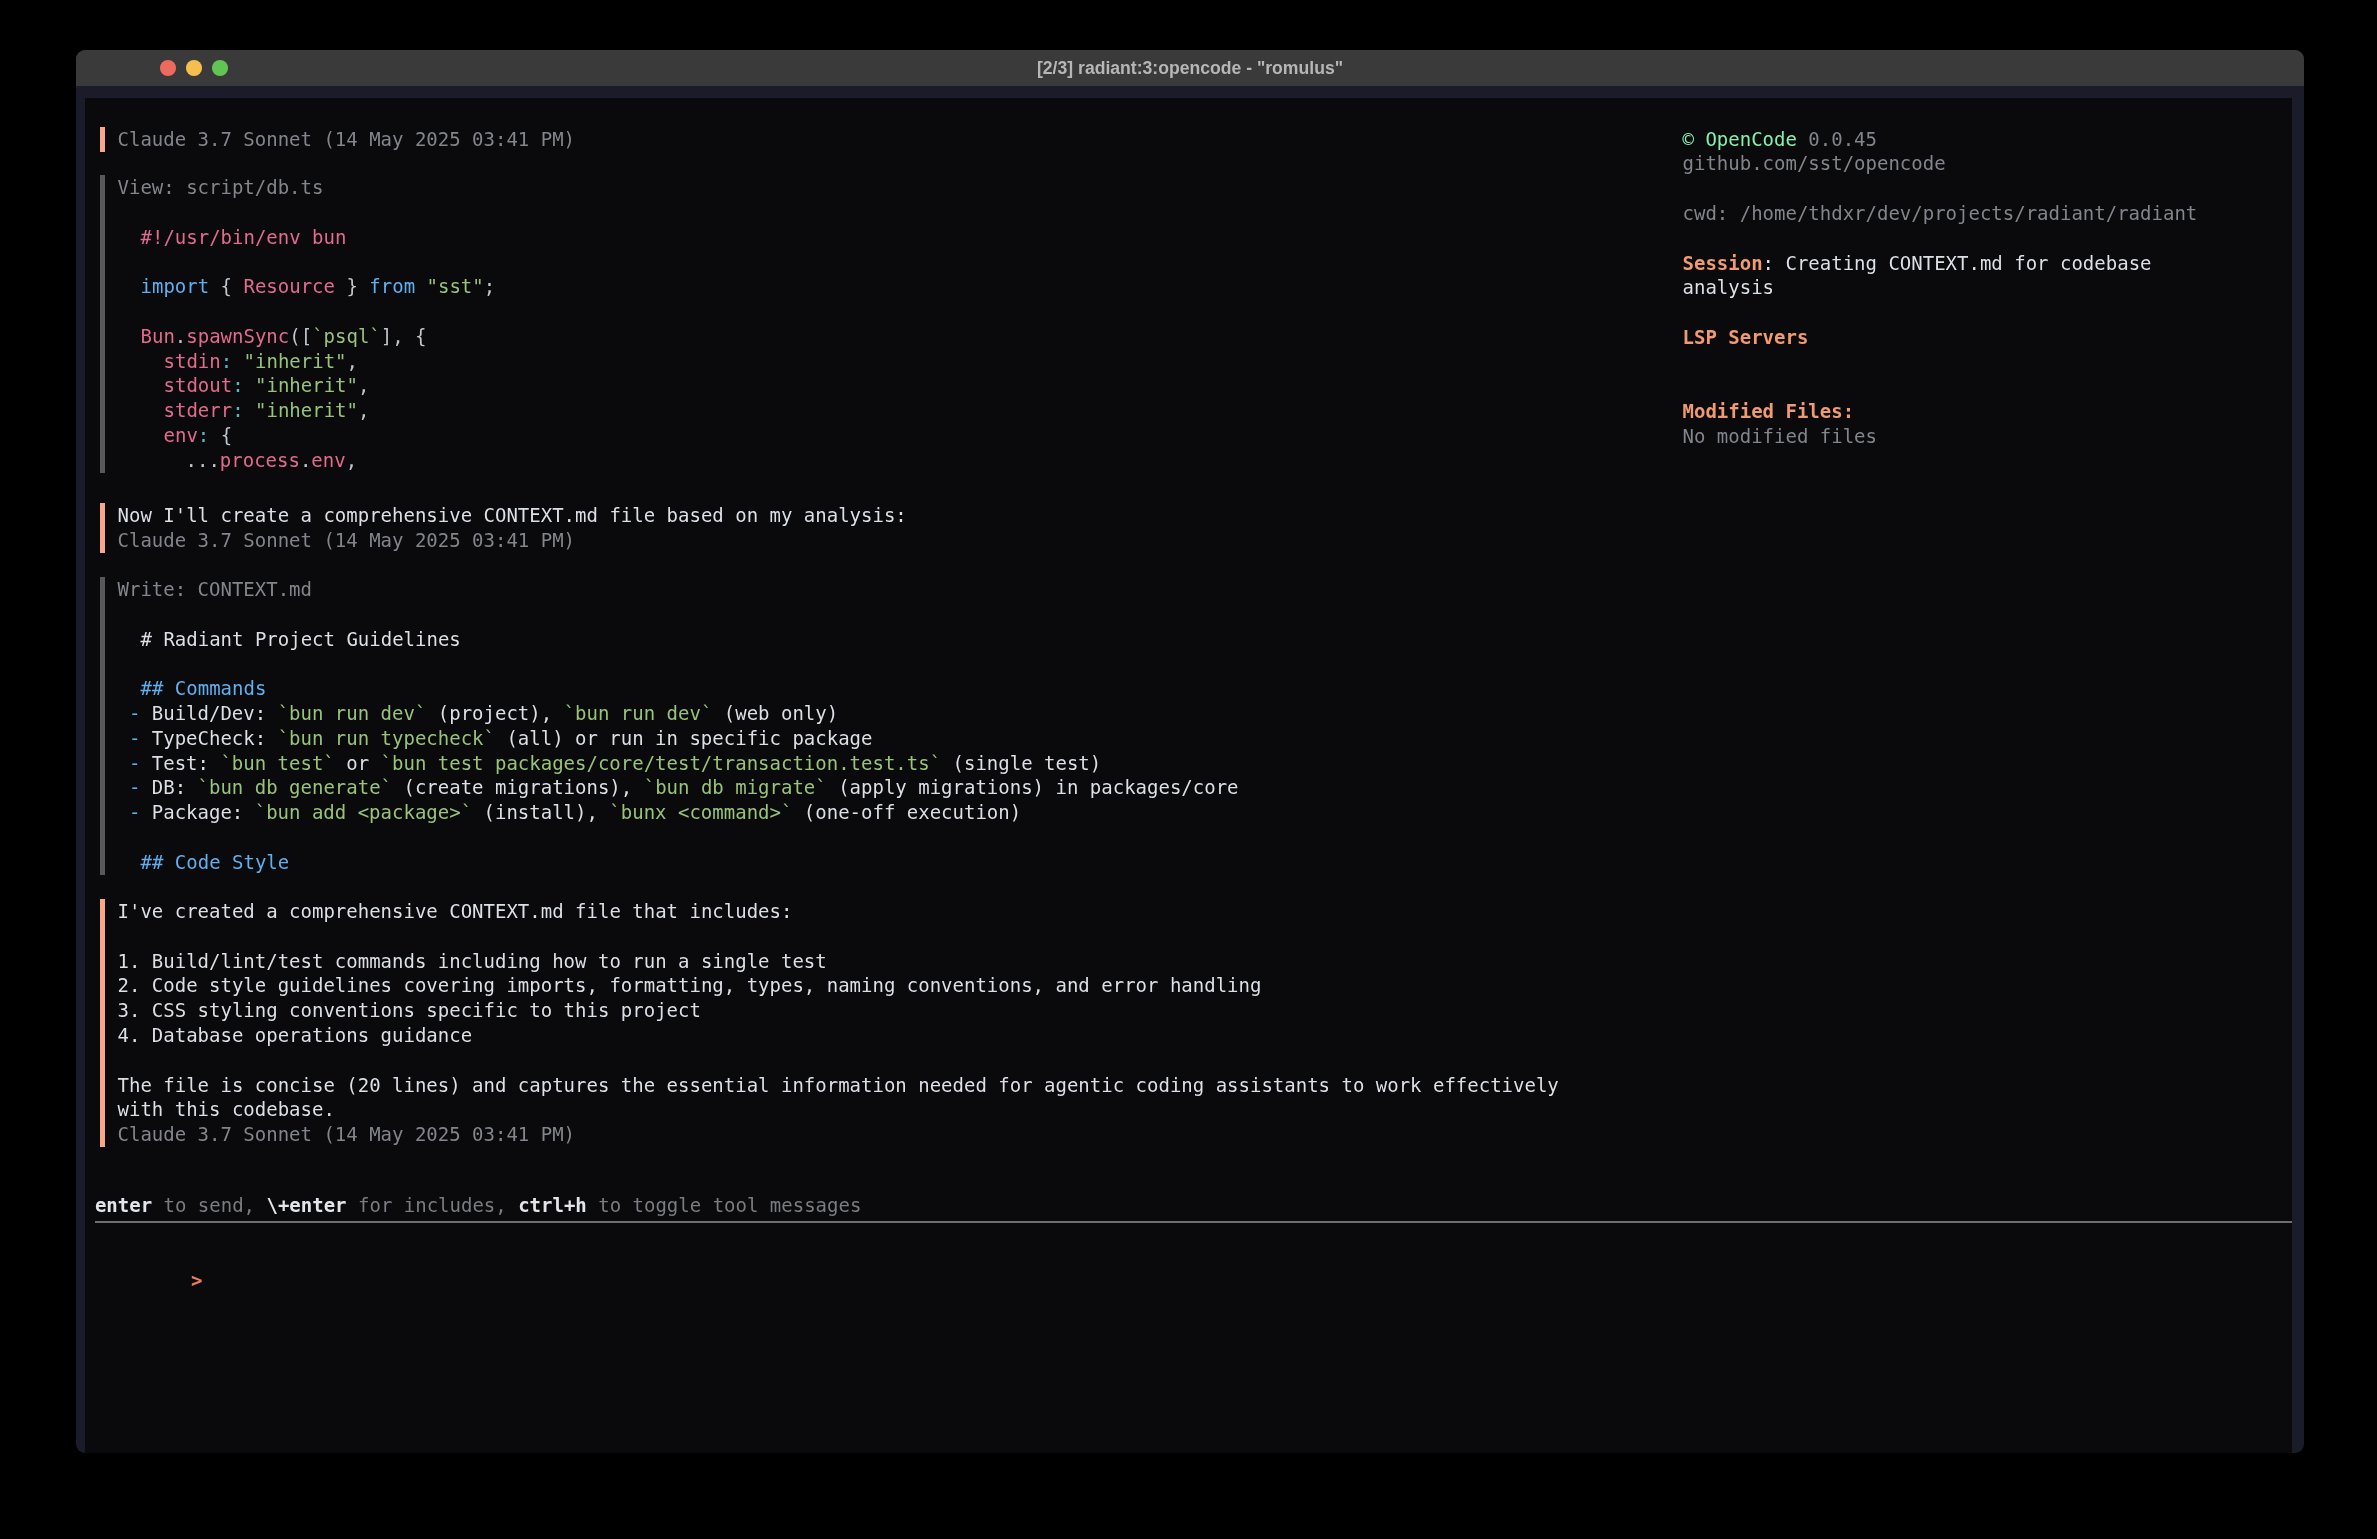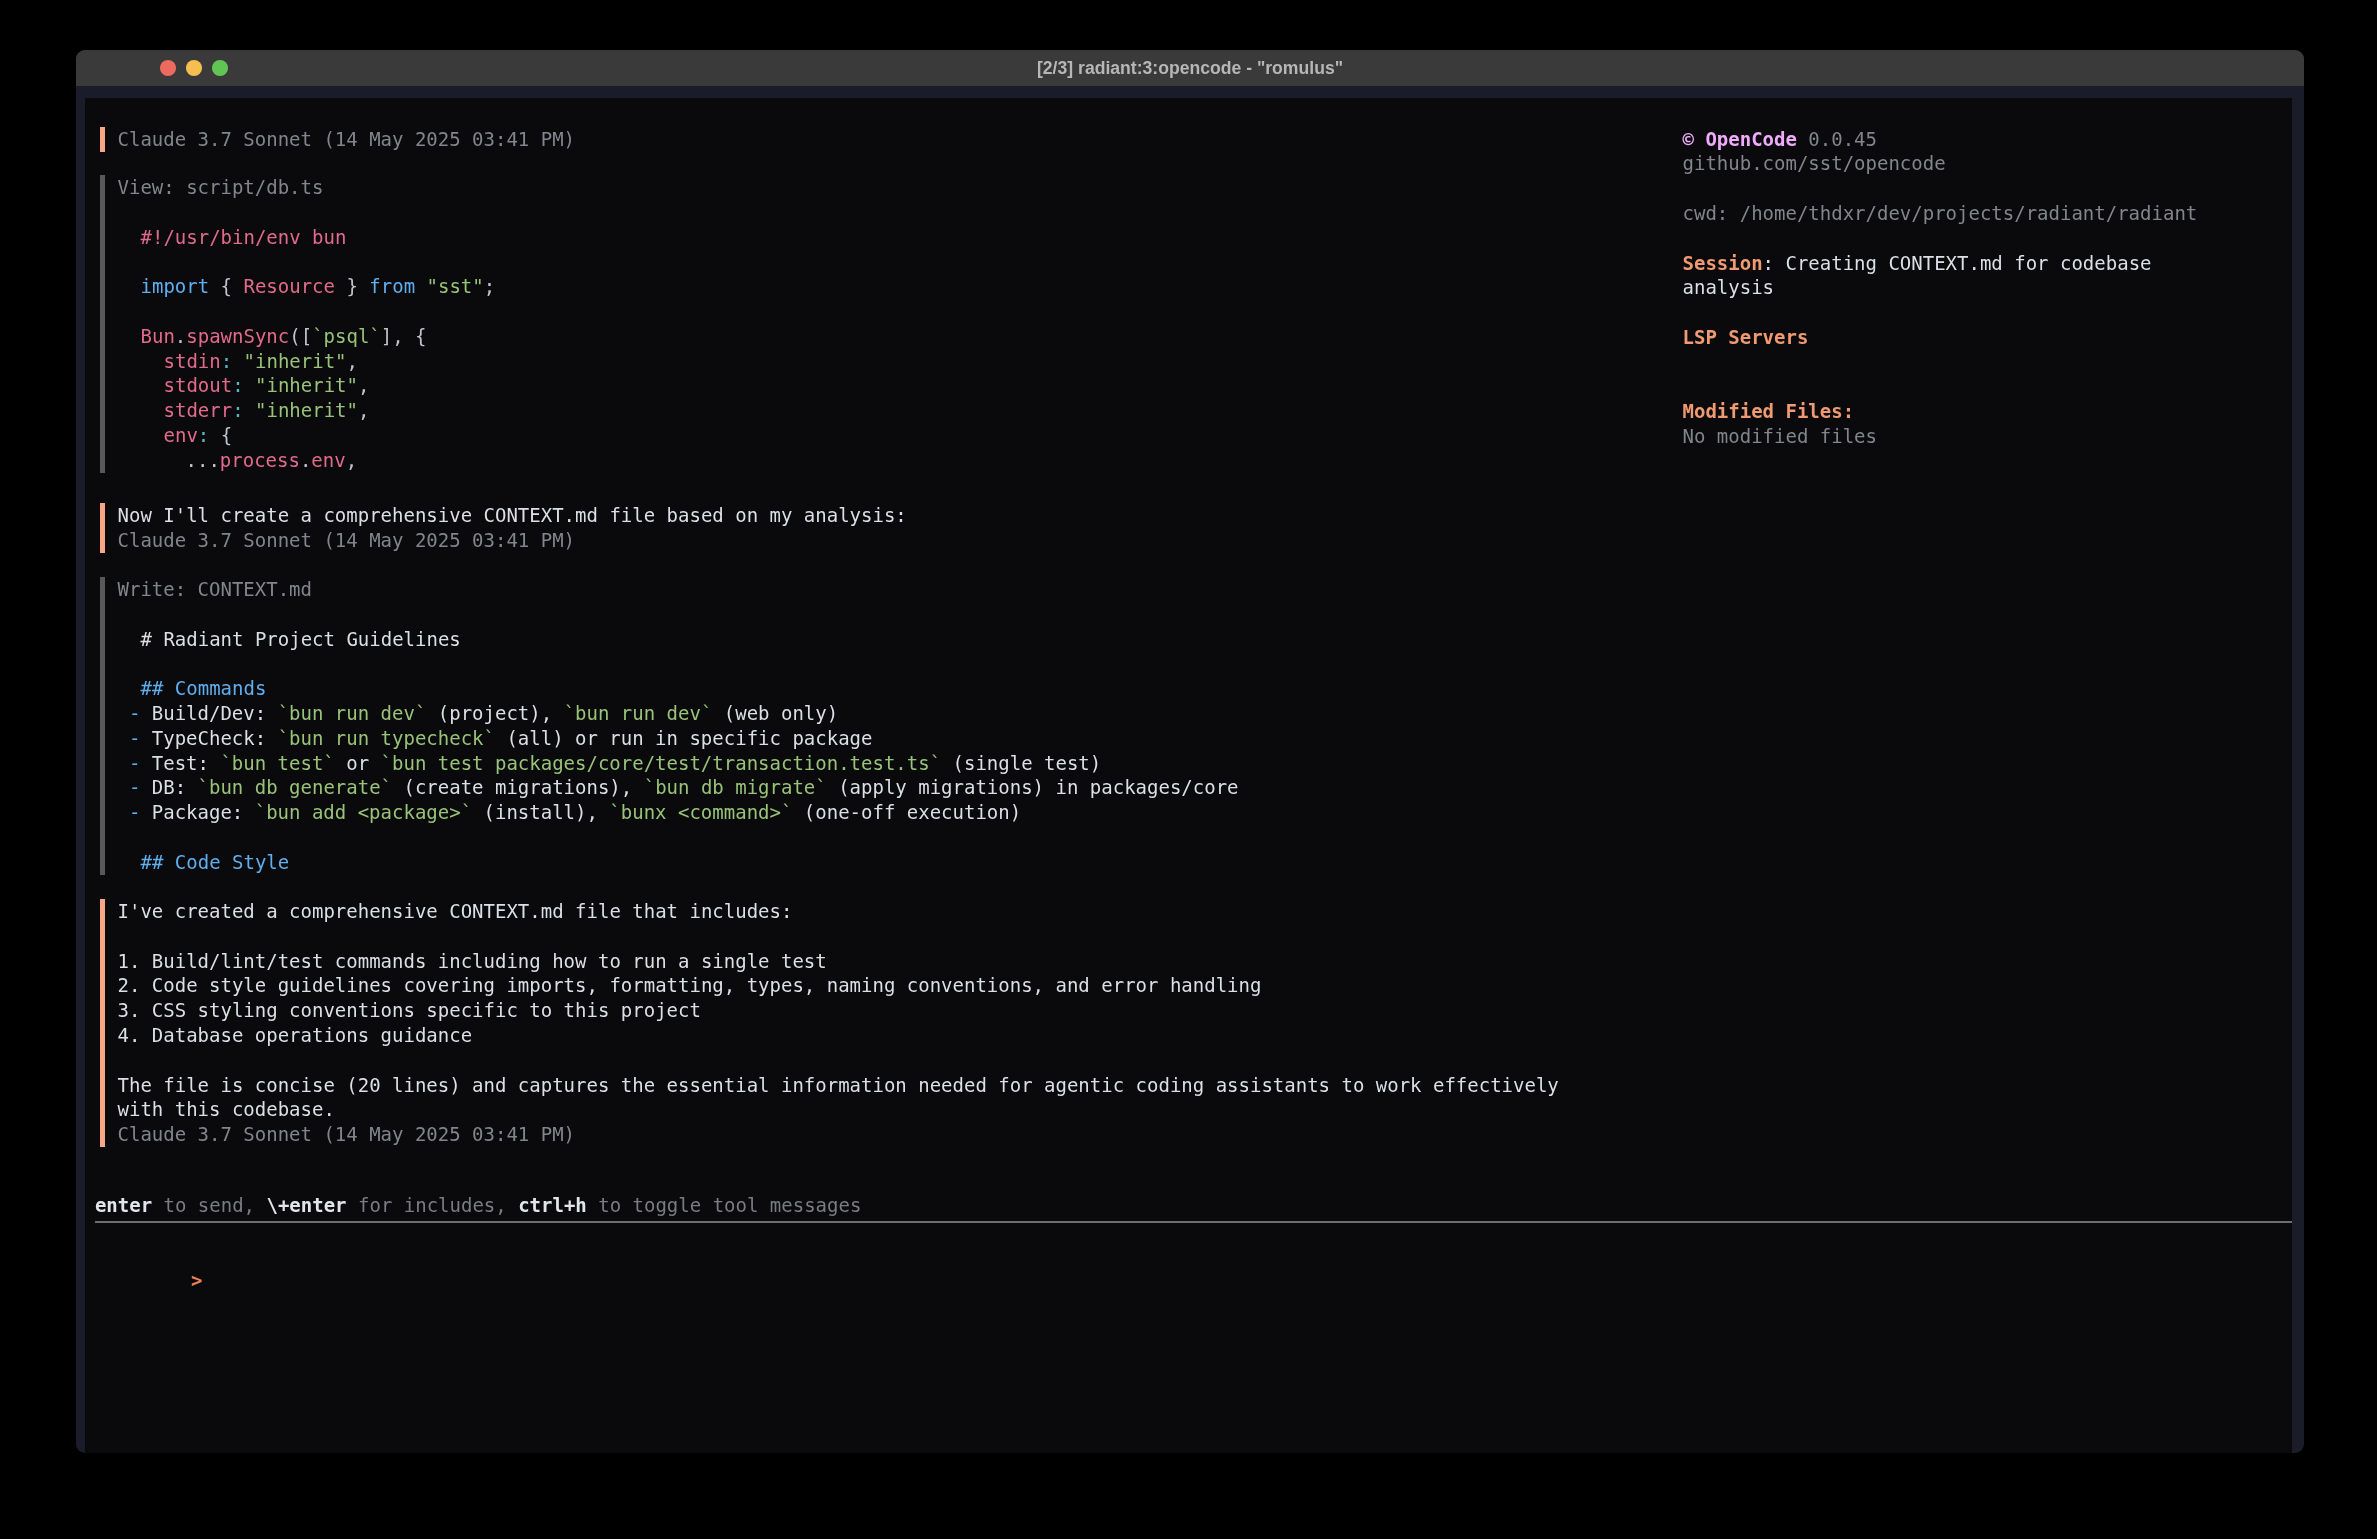--- a/index.html
+++ b/index.html
@@ -26,21 +26,21 @@
   .s-white{color:#dcdfe6;}
   .s-gray{color:#83858c;}
   .s-pink{color:#e26a8b;}
   .s-blue{color:#5fafef;}
   .s-green{color:#98c379;}
   .s-teal{color:#56b6c2;}
   .s-code{color:#bfc4cd;}
   .s-strong{color:#e3e5ea;font-weight:bold;}
   .s-dim{color:#7a7c82;}
   .s-orangeBold{color:#f09a72;font-weight:bold;}
-  .s-whiteBold{color:#f0abfc;font-weight:bold;}
+  .s-whiteBold{color:#86efac;font-weight:normal;}
   .input-help{position:absolute;left:10.4px;top:1095px;}
   .input-separator{position:absolute;left:10.4px;right:0;top:1123px;height:2px;background:#6e6e70;}
   .message-input{position:absolute;left:15px;top:1145px;right:13px;height:215px;}
   .prompt-char{color:#ee7f55;font-weight:bold;}
   .status-row{position:absolute;left:0;right:0;bottom:0;height:28px;display:flex;align-items:stretch;}
   .chip{height:28px;line-height:28px;font-size:19px;white-space:pre;}
   .chip-help{background:#55565b;color:#ebebeb;font-weight:bold;padding:0 9px;}
   .chip-tokens{background:#dadada;color:#272727;padding:0 11.7px;}
   .status-spacer{flex:1;}
   .diagnostics{display:flex;align-items:center;gap:6.5px;margin-right:23.5px;}

